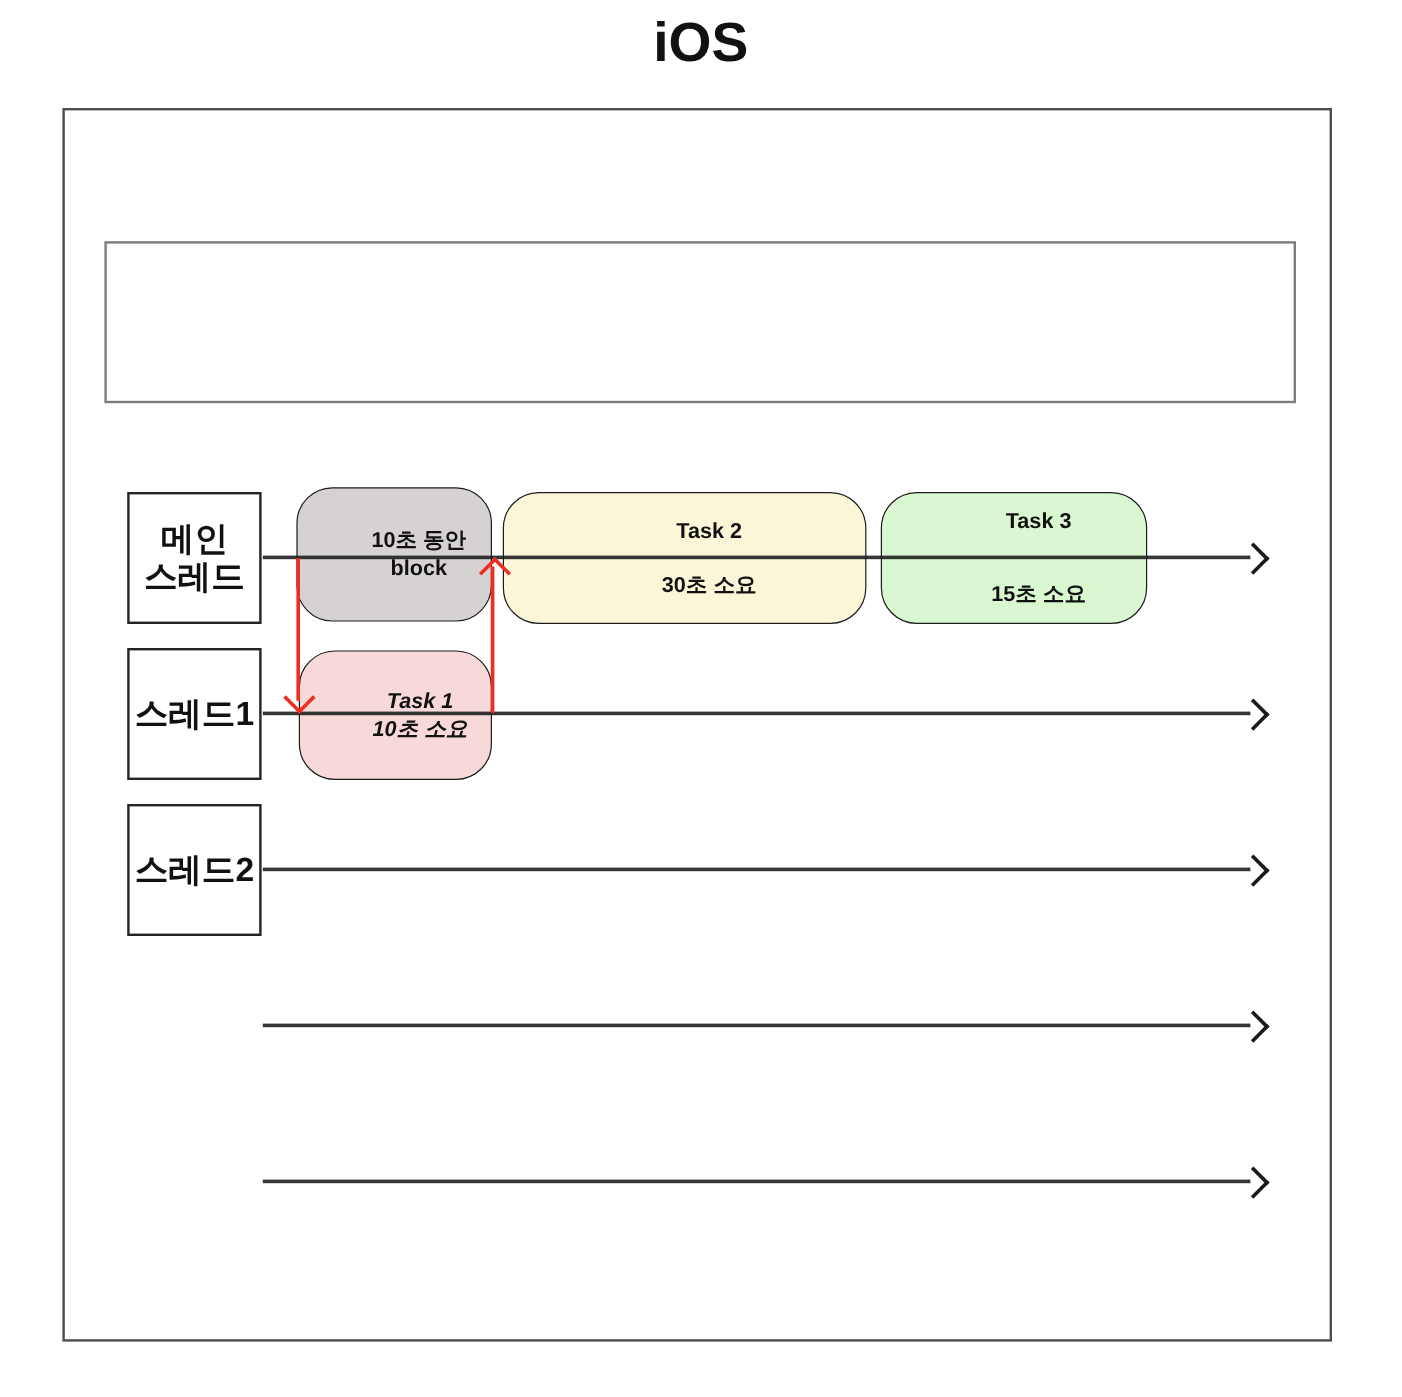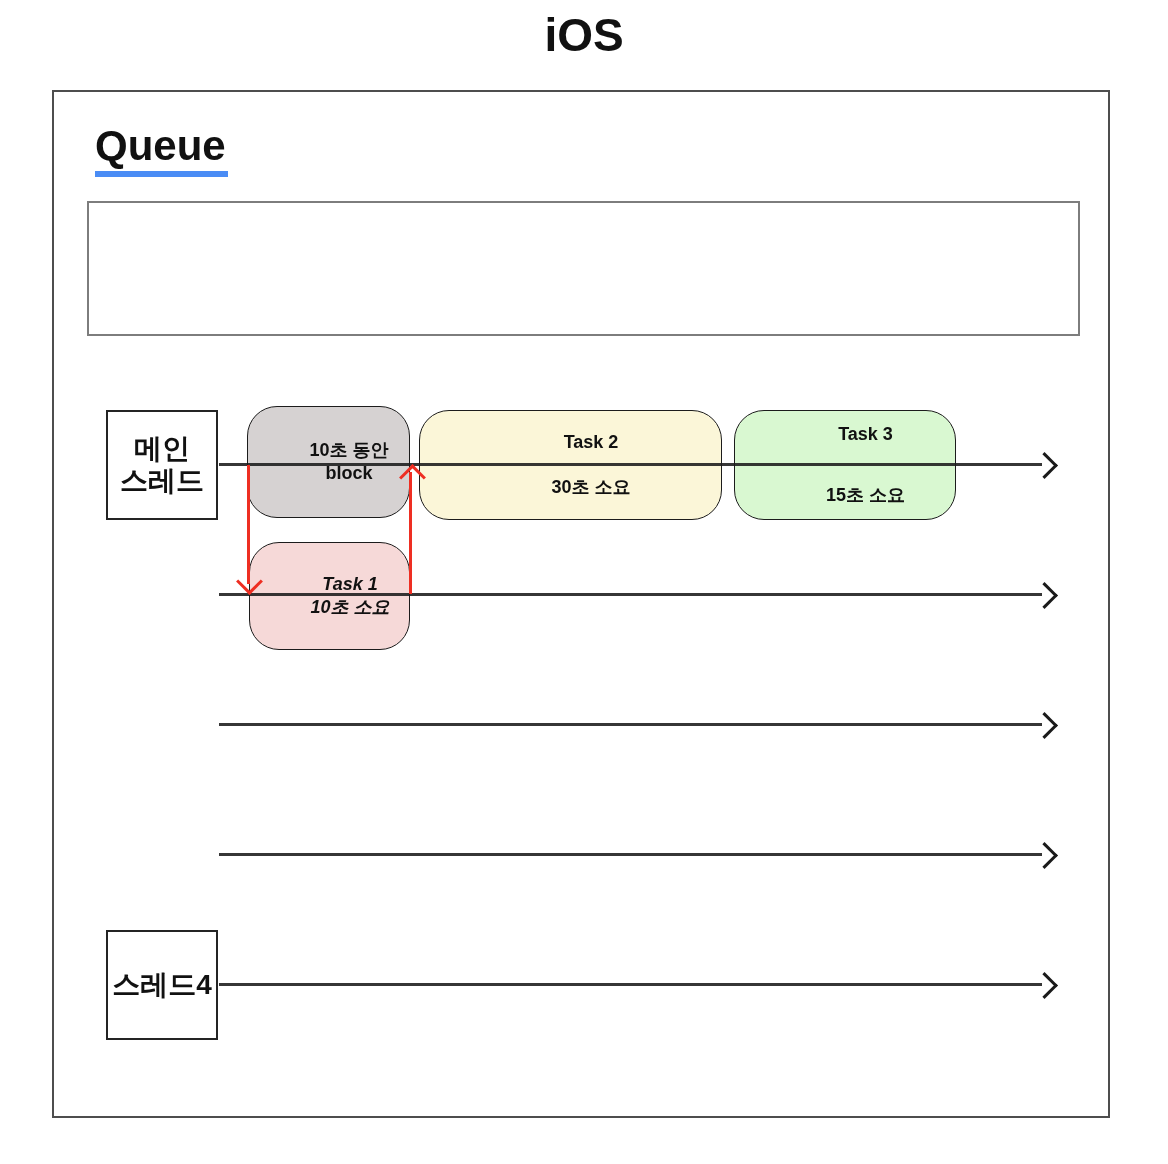--- a/index.html
+++ b/index.html
@@ -108,44 +108,47 @@
 </style>
 </head>
 <body>
 
 <div class="page">
 
   <div class="title">iOS</div>
 
   <div class="frame">
 
-    <span class="queue-heading" style="border-bottom-color: rgb(74, 140, 245);">Queue</span>
 
     <div class="queue-box"></div>
 
     <div class="thread-label" style="top:318px">
       <div>메인</div>
       <div>스레드</div>
     </div>
     <div class="hline" style="top: 371px; background-color: rgb(26, 26, 26);"></div>
     <div class="chev right" style="left: 981px; top: 364px; border-color: rgb(26, 26, 26);"></div>
 
+    <div class="thread-label" style="top:448px">
+      <div>스레드1</div>
+      <div></div>
+    </div>
     <div class="hline" style="top: 501px; background-color: rgb(26, 26, 26);"></div>
     <div class="chev right" style="left: 981px; top: 494px; border-color: rgb(26, 26, 26);"></div>
 
+    <div class="thread-label" style="top:578px">
+      <div>스레드2</div>
+      <div></div>
+    </div>
     <div class="hline" style="top: 631px; background-color: rgb(26, 26, 26);"></div>
     <div class="chev right" style="left: 981px; top: 624px; border-color: rgb(26, 26, 26);"></div>
 
     <div class="hline" style="top: 761px; background-color: rgb(26, 26, 26);"></div>
     <div class="chev right" style="left: 981px; top: 754px; border-color: rgb(26, 26, 26);"></div>
 
-    <div class="thread-label" style="top:838px">
-      <div>스레드4</div>
-      <div></div>
-    </div>
     <div class="hline" style="top: 891px; background-color: rgb(26, 26, 26);"></div>
     <div class="chev right" style="left: 981px; top: 884px; border-color: rgb(26, 26, 26);"></div>
 
     <div class="task task-block" style="background-color: rgb(214, 210, 210);">
       <div>10초 동안</div>
       <div>block</div>
     </div>
 
     <div class="task task-1" style="background-color: rgb(246, 217, 216);">
       <div>Task 1</div>

